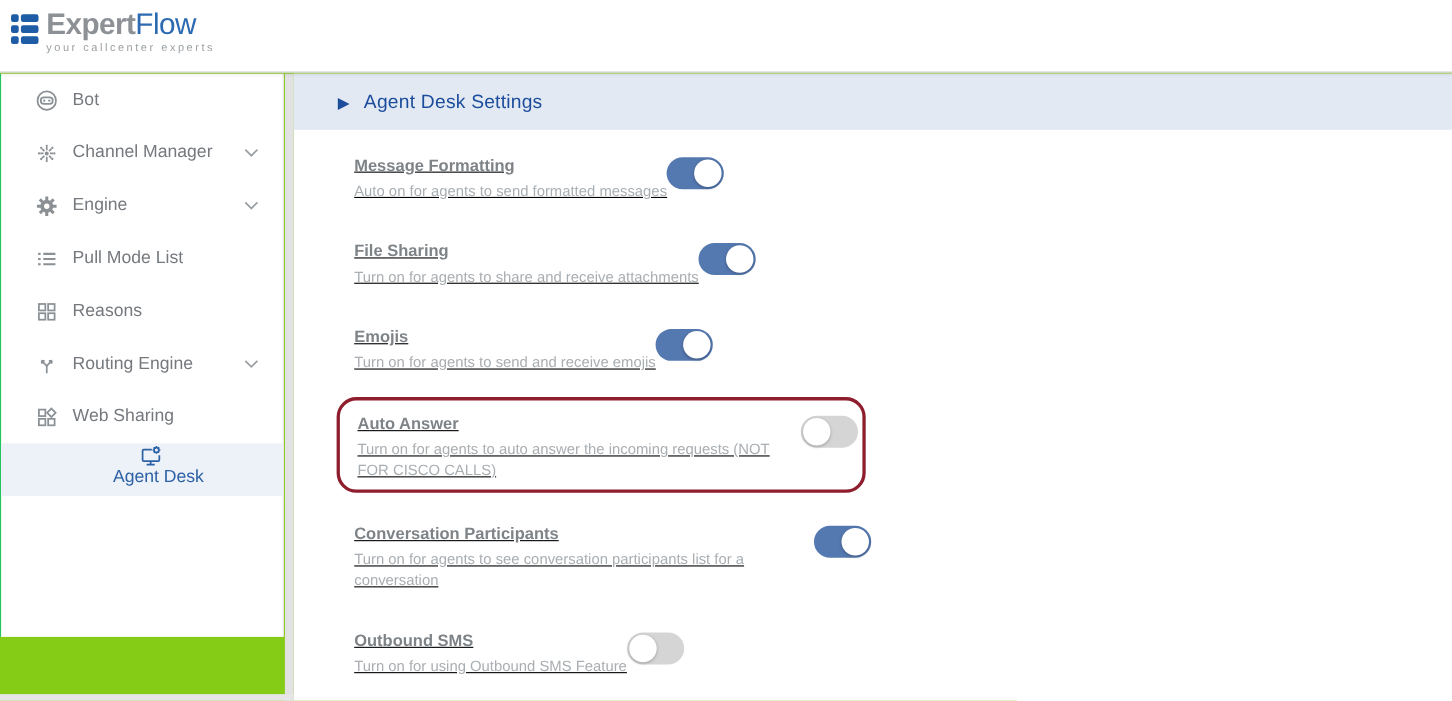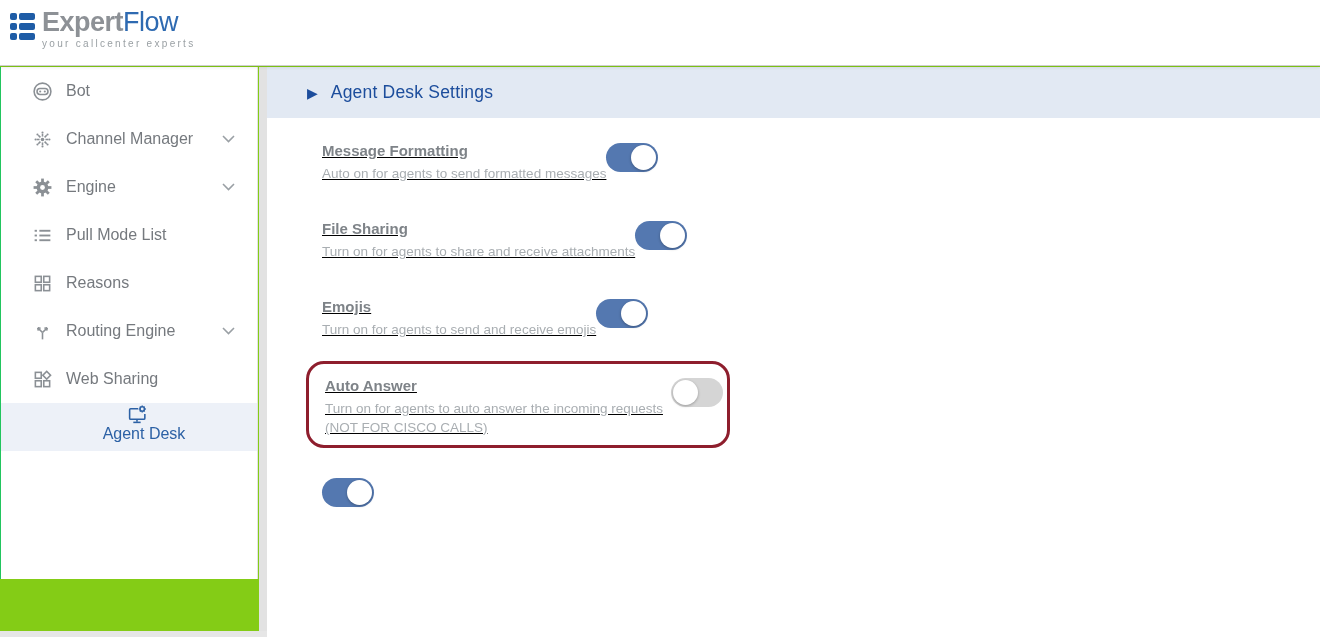--- a/index.html
+++ b/index.html
@@ -51,21 +51,21 @@
   .toggle { width:52px; height:29px; border-radius:15px; position:relative; flex-shrink:0;
     margin-top:2px; cursor:pointer; }
   .toggle.on  { background:#5478b0; }
   .toggle.off { background:#d5d5d5; }
   .toggle .knob { position:absolute; top:2px; width:25px; height:25px; border-radius:50%;
     background:#fff; box-shadow:0 1px 3px rgba(0,0,0,.28); }
   .toggle.on  .knob { right:2px; }
   .toggle.off .knob { left:2px; }
 
   .tight { margin-bottom:22px; }
-  .annotation { width:424px; margin-left:-16px; margin-bottom:28px;
+  .annotation { width:481px; margin-left:-16px; margin-bottom:28px;
     border:3px solid #8e1e2d; border-radius:18px; padding:12px 4px 8px 16px; }
   .annotation .setting-row { margin-bottom:0; width:100%; }
 
   svg { display:block; }
 </style>
 </head>
 <body>
 
 <div class="app">
 
@@ -289,22 +289,35 @@
             <div class="setting-title">Auto Answer</div>
             <div class="setting-desc">Turn on for agents to auto answer the incoming requests (NOT FOR CISCO CALLS)</div>
           </div>
           <div class="toggle off">
               <div class="knob"></div>
             </div>
         </div>
       </div>
 
       <div class="setting-row">
+        <div class="texts">
+          <div class="setting-title">Conversation Participants</div>
+          <div class="setting-desc">Turn on for agents to see conversation participants list for a conversation</div>
+        </div>
         <div class="toggle on">
             <div class="knob"></div>
           </div>
       </div>
 
+      <div class="setting-row">
+        <div class="texts">
+          <div class="setting-title">Outbound SMS</div>
+          <div class="setting-desc">Turn on for using Outbound SMS Feature</div>
+        </div>
+        <div class="toggle off">
+            <div class="knob"></div>
+          </div>
+      </div>
 
     </div>
   </main>
 
 </div>
 
 </body></html>

